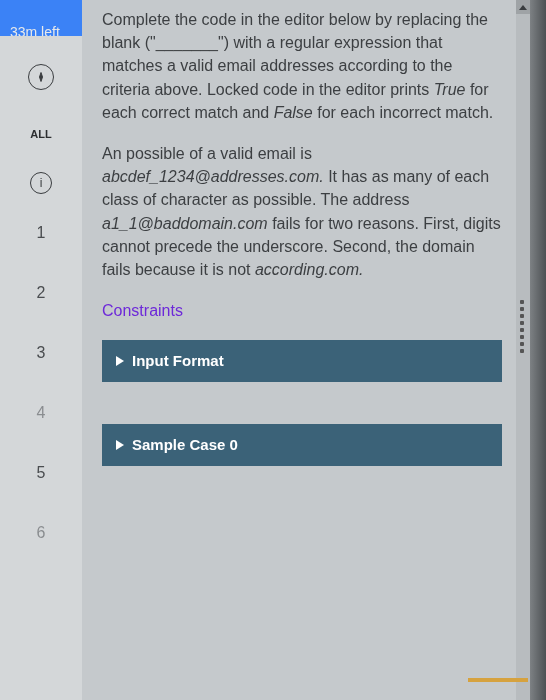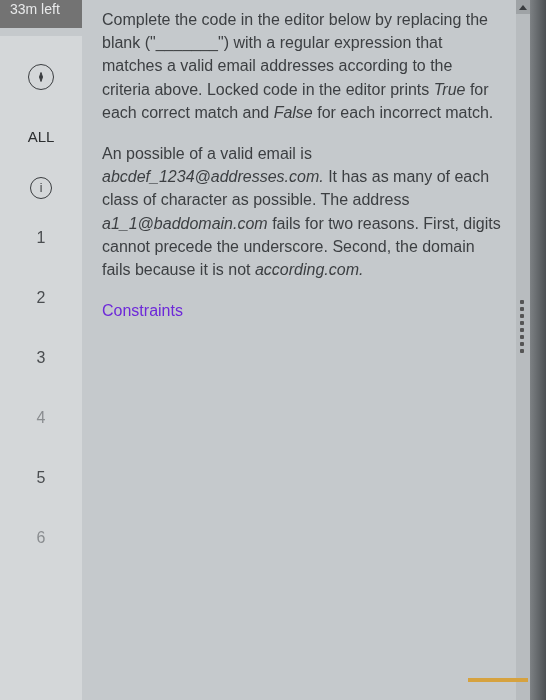--- a/index.html
+++ b/index.html
@@ -7,25 +7,25 @@
     width: 546px;
     height: 700px;
     background: #c5c9cc;
     font-family: "Helvetica Neue", Arial, sans-serif;
     overflow: hidden;
     position: relative;
   }
   .timer-bar {
     position: absolute;
     top: 0; left: 0;
-    height: 28px;
-    background: #737373;
+    height: 36px;
+    background: #3b82f6;
     color: #e8e9ea;
     font-size: 14px;
-    padding: 1px 10px;
+    padding: 24px 10px;
     width: 82px;
   }
   .left-col {
     position: absolute;
     left: 0; top: 36px;
     width: 82px;
     height: 664px;
     background: #d4d7d9;
     display: flex;
     flex-direction: column;
@@ -37,22 +37,22 @@
     border-radius: 50%;
     display: flex;
     align-items: center;
     justify-content: center;
     margin-top: 28px;
     font-size: 13px;
     color: #3a3d40;
   }
   .all-label {
     margin-top: 38px;
-    font-weight: 400;
-    font-size: 15px;
+    font-weight: 700;
+    font-size: 11px;
     color: #2c2e30;
   }
   .info-icon {
     width: 22px; height: 22px;
     border: 1.5px solid #3a3d40;
     border-radius: 50%;
     display: flex;
     align-items: center;
     justify-content: center;
     margin-top: 32px;
@@ -185,21 +185,29 @@
   <p class="para">
     <span>Complete the code in the editor below by replacing the blank ("</span><span class="blank">_______</span><span>") with a regular expression that matches a valid email addresses according to the criteria above. Locked code in the editor prints </span><span class="ital">True</span><span> for each correct match and </span><span class="ital">False</span><span> for each incorrect match.</span>
   </p>
 
   <p class="para">
     <span>An possible of a valid email is </span><span class="ital">abcdef_1234@addresses.com.</span><span>  It has as many of each class of character as possible.  The address </span><span class="ital">a1_1@baddomain.com</span><span> fails for two reasons.  First, digits cannot precede the underscore.  Second, the domain fails because it is not </span><span class="ital">according.com.</span>
   </p>
 
   <div class="constraints-h">Constraints</div>
 
-
+  <div class="panel">
+    <div class="tri"></div>
+    <span>Input Format</span>
+  </div>
+
+  <div class="panel" style="margin-top:42px">
+    <div class="tri"></div>
+    <span>Sample Case 0</span>
+  </div>
 </div>
 
 <div class="scroll-track"></div>
 <div class="scroll-up"></div>
 <div class="right-edge"></div>
 <div class="side-dots">
   <span></span>
     <span></span>
     <span></span>
     <span></span>

